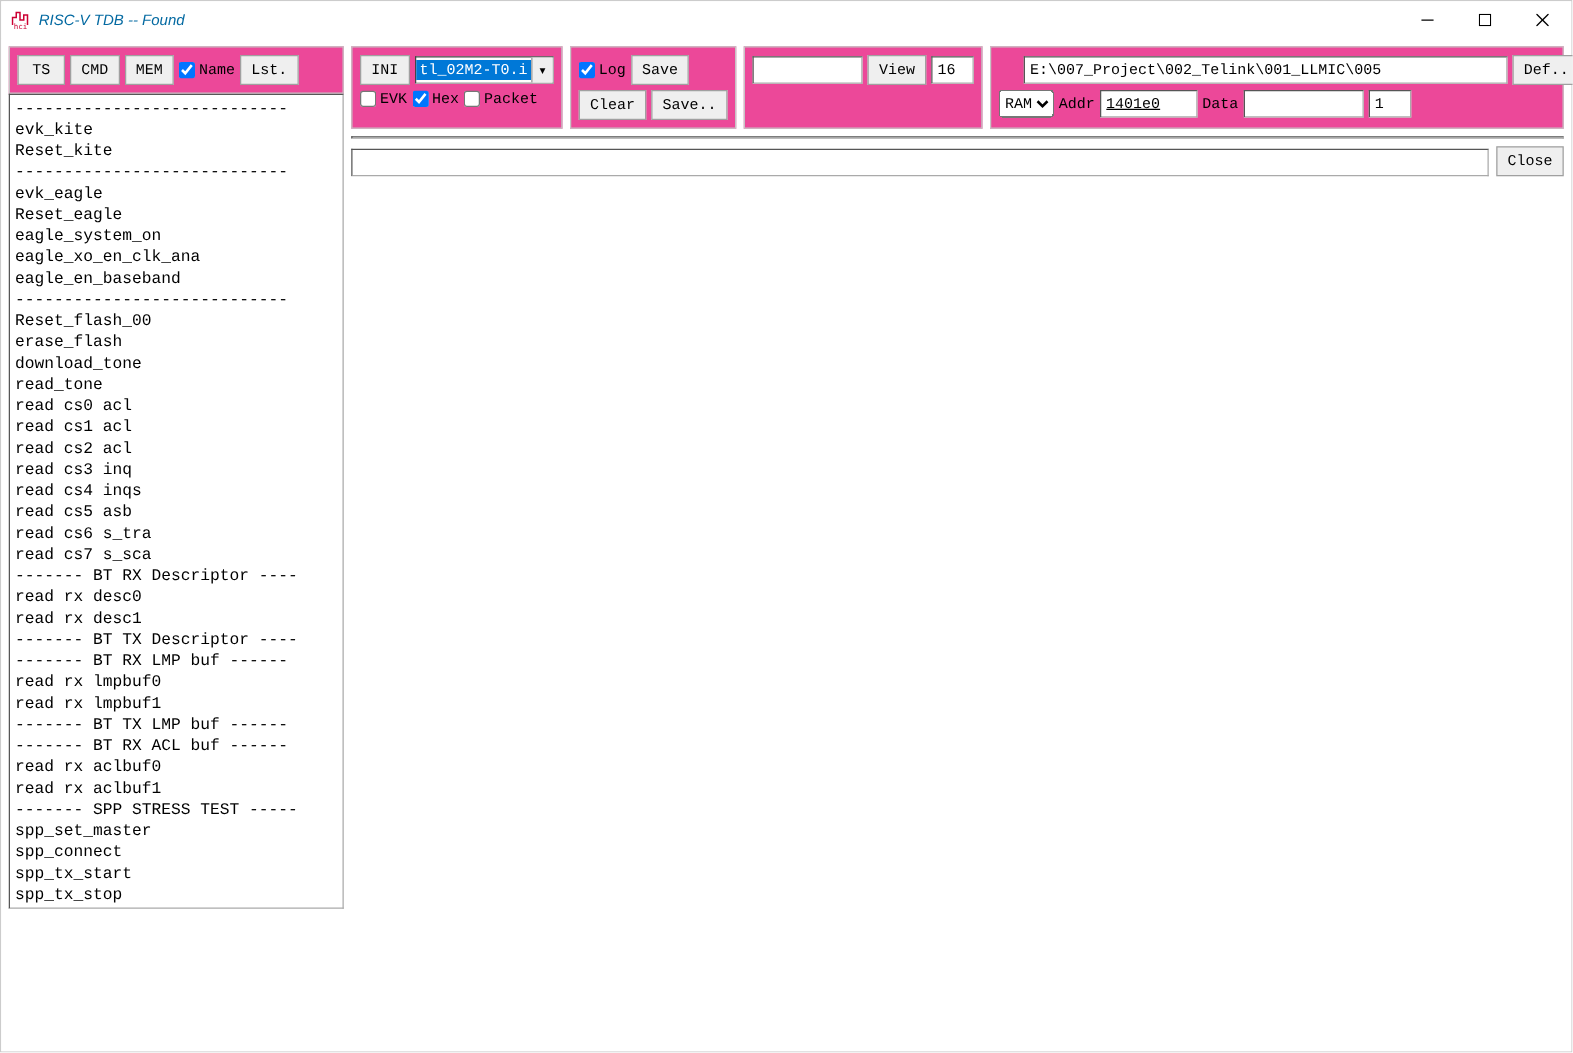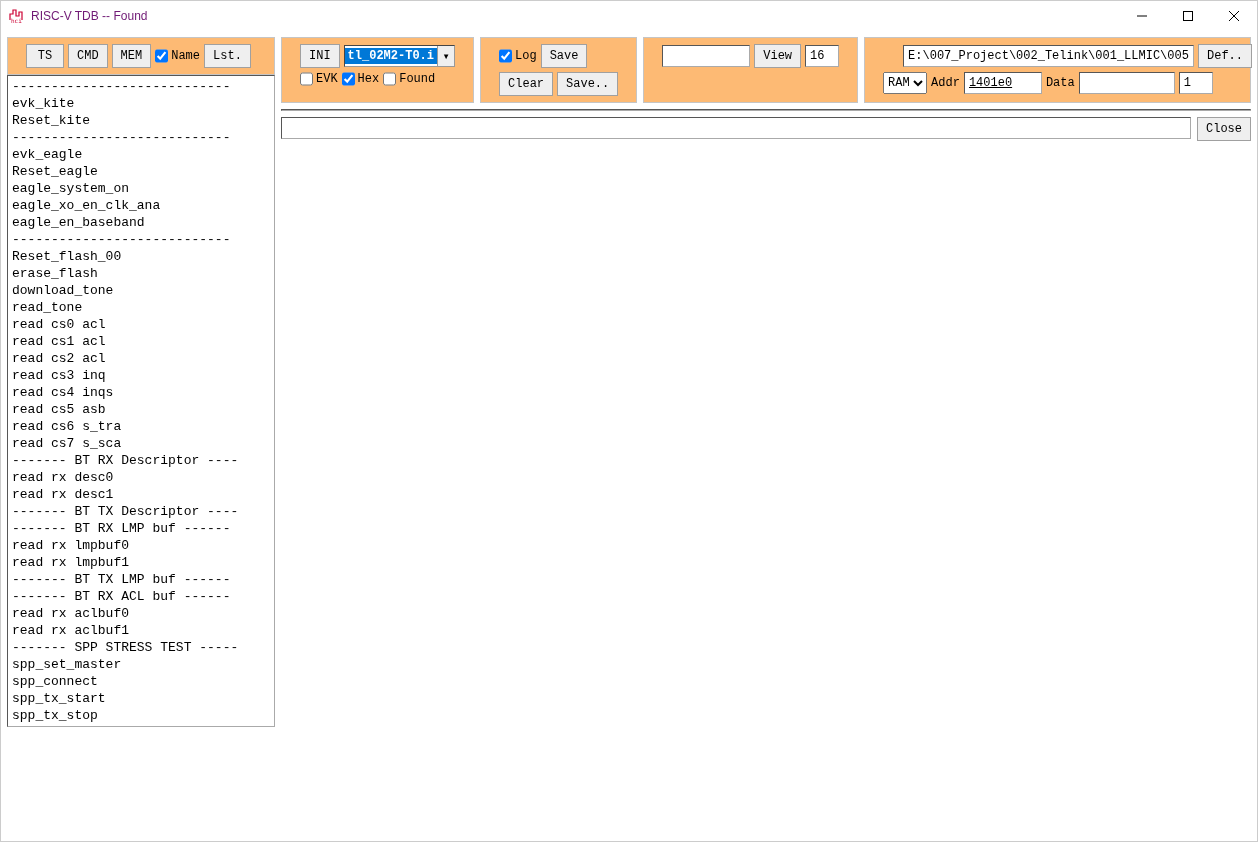--- a/index.html
+++ b/index.html
@@ -24,41 +24,41 @@
     display: flex;
     align-items: center;
     padding: 0 0 0 8px;
     background: #fff;
   }
   .titlebar .app-icon {
     width: 16px; height:16px; margin-right:6px;
     display:flex;align-items:center;justify-content:center;
     color:#c33; font-family:monospace; font-size:10px;
   }
-  .titlebar .title { font-size: 12px; color:#701a75; }
+  .titlebar .title { font-size: 12px; color:#0369a1;font-style:italic; }
   .titlebar .win-controls { margin-left:auto; display:flex; }
   .win-btn { width:46px; height:30px; display:flex;align-items:center;justify-content:center; color:#000; }
 
   .outer {
     flex:1;
     padding: 6px;
     background:#fff;
     display:flex;
     flex-direction:column;
     gap:4px;
   }
   .toolbar-row {
     display:flex;
     gap:6px;
     align-items:flex-start;
   }
   .group {
     border:1px solid #c5c5c5;
-    background:#fdba74;
-    padding:6px 18px;
+    background:#ec4899;
+    padding:6px 6px;
     display:flex;
     flex-direction:column;
     gap:4px;
     align-items:flex-start;
   }
   .group-inner-row { display:flex; gap:4px; align-items:center; }
   .btn {
     font-family: "Courier New", monospace;
     font-size:12px;
     background:#efefef;
@@ -72,21 +72,21 @@
   .cb { display:flex; gap:3px; font-family:"Courier New",monospace; font-size:12px; }
   .cb input { margin:0; }
   .combo {
     font-family:"Courier New",monospace; font-size:12px;
     display:flex; align-items:center;
     border:1px inset #999; background:#fff;
     height:22px;
   }
   .combo .sel {
     background:#0078d7; color:#fff; padding:1px 3px; min-width:90px;
-    white-space:nowrap; overflow:hidden;font-weight:bold;
+    white-space:nowrap; overflow:hidden;
   }
   .combo .drop {
     width:17px; height:100%; background:#efefef; border-left:1px solid #999;
     display:flex;align-items:center;justify-content:center;
   }
   .txt {
     font-family:"Courier New",monospace; font-size:12px;
     border:1px inset #aaa; background:#fff;
     padding:2px 4px; height:22px;
   }
@@ -116,21 +116,21 @@
     flex:1;
     border:1px inset #aaa;
     background:#f0f0f0;
     position:relative;
     overflow:hidden;
   }
   .canvas::-webkit-scrollbar { width:17px; height:17px;}
   .sb-v { position:absolute; right:0; top:0; bottom:17px; width:17px; background:#f0f0f0; border-left:1px solid #ddd;}
   .sb-h { position:absolute; left:0; right:17px; bottom:0; height:17px; background:#f0f0f0; border-top:1px solid #ddd;}
 
-  .bottom-row { display:flex; gap:6px; align-items:flex-start; padding-top:6px;}
+  .bottom-row { display:flex; gap:6px; align-items:flex-end; padding-top:6px;}
   .bottom-row .txt { flex:1; }
 
   .red-box {
     border:3px solid #ff1e1e;
     border-radius:6px;
     padding:2px;
   }
   .mono-label{ font-family:"Courier New",monospace; font-size:12px;}
 </style>
 </head>
@@ -236,21 +236,21 @@
               <label class="cb">
                   <input type="checkbox" style="">
                   <span>EVK</span>
                 </label>
               <label class="cb">
                   <input type="checkbox" checked="" style="">
                   <span>Hex</span>
                 </label>
               <label class="cb">
                   <input type="checkbox" style="">
-                  <span>Found</span>
+                  <span>Packet</span>
                 </label>
             </div>
           </div>
 
           <div class="group">
             <div class="group-inner-row">
               <label class="cb">
                   <input type="checkbox" checked="" style="">
                   <span>Log</span>
                 </label>

